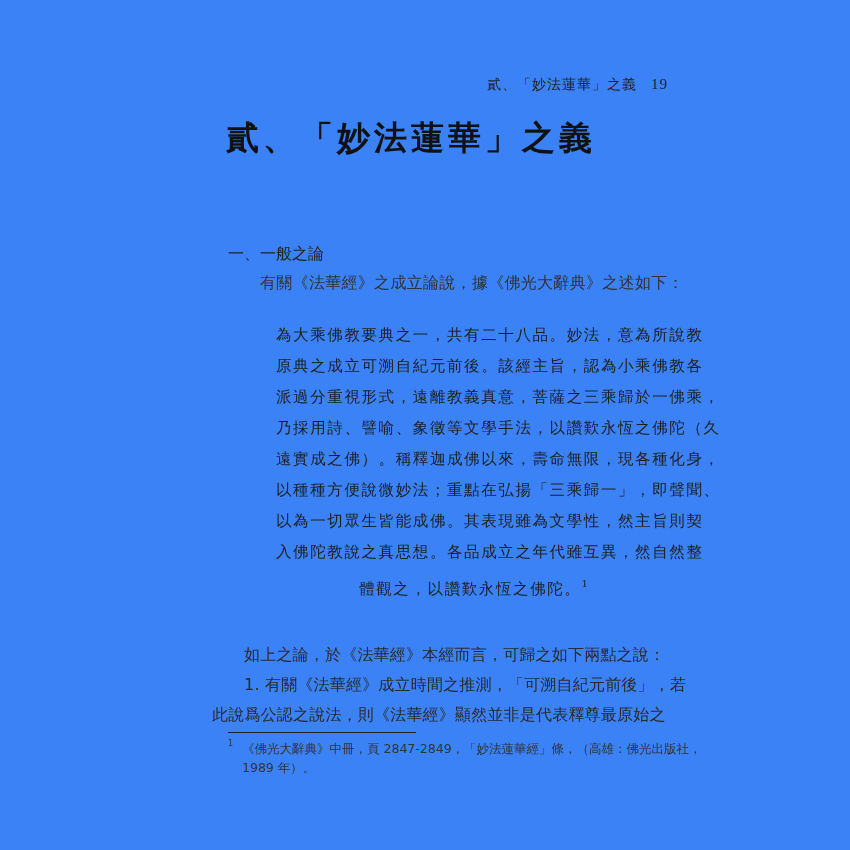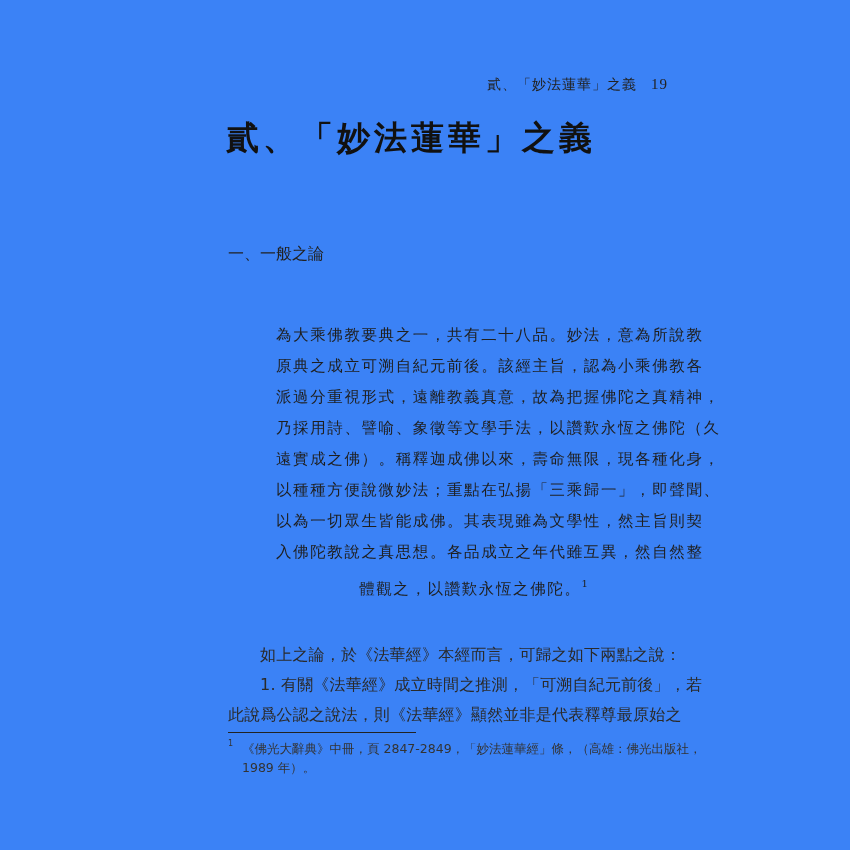--- a/index.html
+++ b/index.html
@@ -80,21 +80,21 @@
       letter-spacing: 1.6px;
       text-align: center;
     }
     .quote-line sup {
       font-size: 10px;
       vertical-align: 7px;
       letter-spacing: 0;
     }
     .body-text {
       position: absolute;
-      left: 228px;
+      left: 212px;
       top: 640px;
       width: 445px;
     }
     .body-line {
       height: 30px;
       line-height: 30px;
       font-family: "DejaVu Sans", "Liberation Sans", sans-serif;
       font-size: 16px;
       color: #2a2a2a;
       white-space: nowrap;
@@ -137,25 +137,26 @@
 <div class="page">
 
   <div class="running-header">
     <span>貳、「妙法蓮華」之義</span><span class="pagenum">19</span>
   </div>
 
   <div class="chapter-title">貳、「妙法蓮華」之義</div>
 
   <div class="section-heading">一、一般之論</div>
 
+  <div class="intro">有關《法華經》之成立論說，據《佛光大辭典》之述如下：</div>
 
   <div class="quote">
     <div class="quote-line">為大乘佛教要典之一，共有二十八品。妙法，意為所說教</div>
     <div class="quote-line">原典之成立可溯自紀元前後。該經主旨，認為小乘佛教各</div>
-    <div class="quote-line">派過分重視形式，遠離教義真意，故為把握佛陀之真精神，</div>
+    <div class="quote-line">派過分重視形式，遠離教義真意，菩薩之三乘歸於一佛乘，</div>
     <div class="quote-line">乃採用詩、譬喻、象徵等文學手法，以讚歎永恆之佛陀（久</div>
     <div class="quote-line">遠實成之佛）。稱釋迦成佛以來，壽命無限，現各種化身，</div>
     <div class="quote-line">以種種方便說微妙法；重點在弘揚「三乘歸一」，即聲聞、</div>
     <div class="quote-line">以為一切眾生皆能成佛。其表現雖為文學性，然主旨則契</div>
     <div class="quote-line">入佛陀教說之真思想。各品成立之年代雖互異，然自然整</div>
     <div class="quote-line"><span>體觀之，以讚歎永恆之佛陀。</span><sup>1</sup></div>
   </div>
 
   <div class="body-text">
     <div class="body-line indent">如上之論，於《法華經》本經而言，可歸之如下兩點之說：</div>

